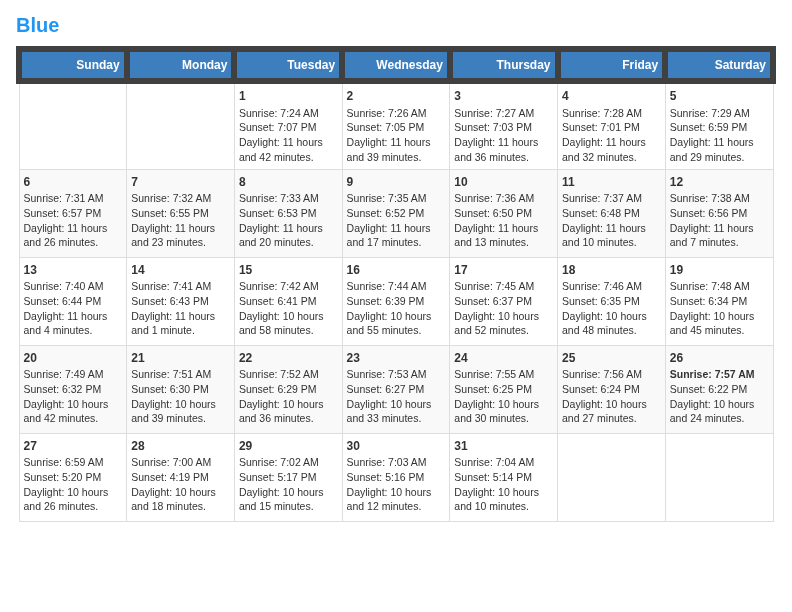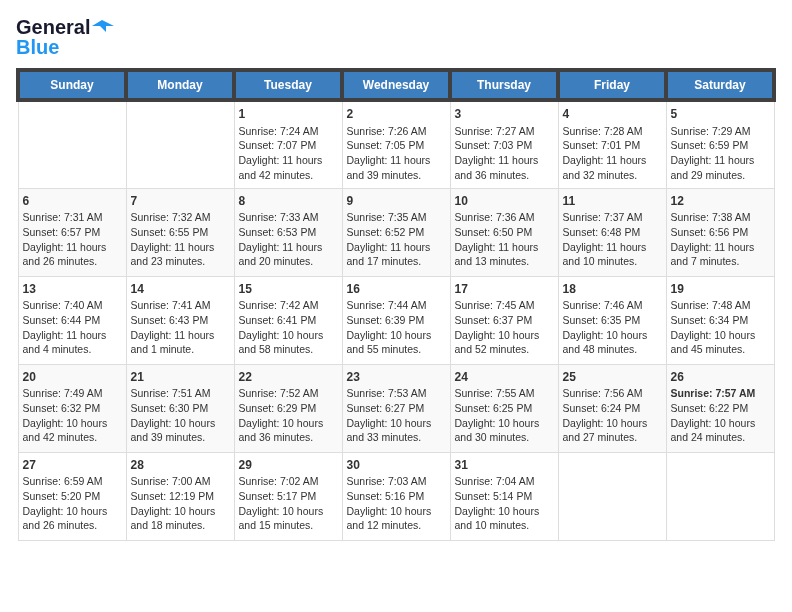--- a/index.html
+++ b/index.html
@@ -37,22 +37,22 @@
       width: 100%;
       border-collapse: collapse;
       font-size: 11px;
     }
     thead tr th {
       background-color: #3d7ebf;
       color: #fff;
       font-weight: bold;
       font-size: 12px;
       padding: 6px 4px;
-      text-align: center;
-      border: 4px solid #404040;
+      text-align: right;
+      border: 6px solid #404040;
     }
     tbody tr td {
       vertical-align: top;
       padding: 4px 4px;
       border: 1px solid #ddd;
       min-height: 80px;
       height: 88px;
       width: calc(100% / 7);
       background: #fff;
       color: #333;
@@ -71,26 +71,20 @@
     .empty {
       background: #fff !important;
     }
   </style>
 </head>
 <body>
 
 <div class="header">
   <div class="logo">
   <div style="display:flex;flex-direction:column;align-items:flex-start;line-height:1.1;">
-    <div style="display:flex;align-items:center;gap:2px;">
-      <span style="font-size:20px;font-weight:bold;color:#1a1a2e;">General</span>
-      <svg width="22" height="22" viewBox="0 0 22 22">
-        <polygon points="10,4 22,10 14,10 14,16 8,10 0,10" fill="#2196F3"></polygon>
-      </svg>
-    </div>
     <span style="font-size:20px;font-weight:bold;color:#2196F3;margin-top:-2px;">Blue</span>
   </div>
 </div>
   <div class="title-block">
     <div class="month-title"></div>
     <div class="location"></div>
   </div>
 </div>
 
 <table>
@@ -275,21 +269,21 @@
       <tr>
         <td>
           <span class="day-num">27</span>
           <span style="display: block;">Sunrise: 6:59 AM</span>
           <span style="display: block;">Sunset: 5:20 PM</span>
           <span style="display: block;">Daylight: 10 hours and 26 minutes.</span>
         </td>
         <td>
           <span class="day-num">28</span>
           <span style="display: block;">Sunrise: 7:00 AM</span>
-          <span style="display: block;">Sunset: 12:19 PM</span>
+          <span style="display: block;">Sunset: 4:19 PM</span>
           <span style="display: block;">Daylight: 10 hours and 18 minutes.</span>
         </td>
         <td>
           <span class="day-num">29</span>
           <span style="display: block;">Sunrise: 7:02 AM</span>
           <span style="display: block;">Sunset: 5:17 PM</span>
           <span style="display: block;">Daylight: 10 hours and 15 minutes.</span>
         </td>
         <td>
           <span class="day-num">30</span>

